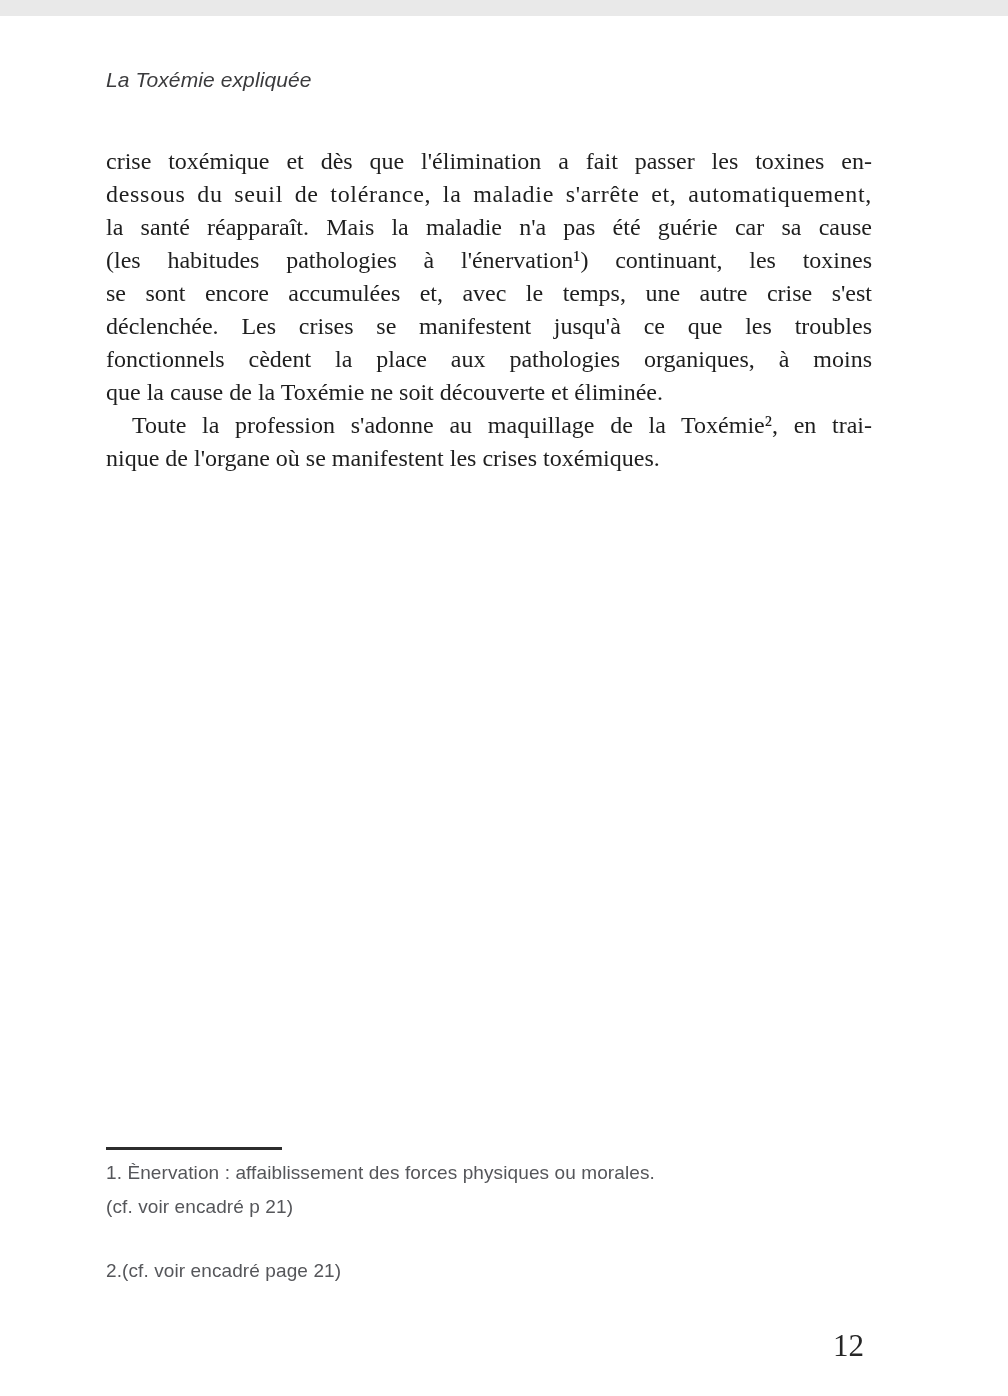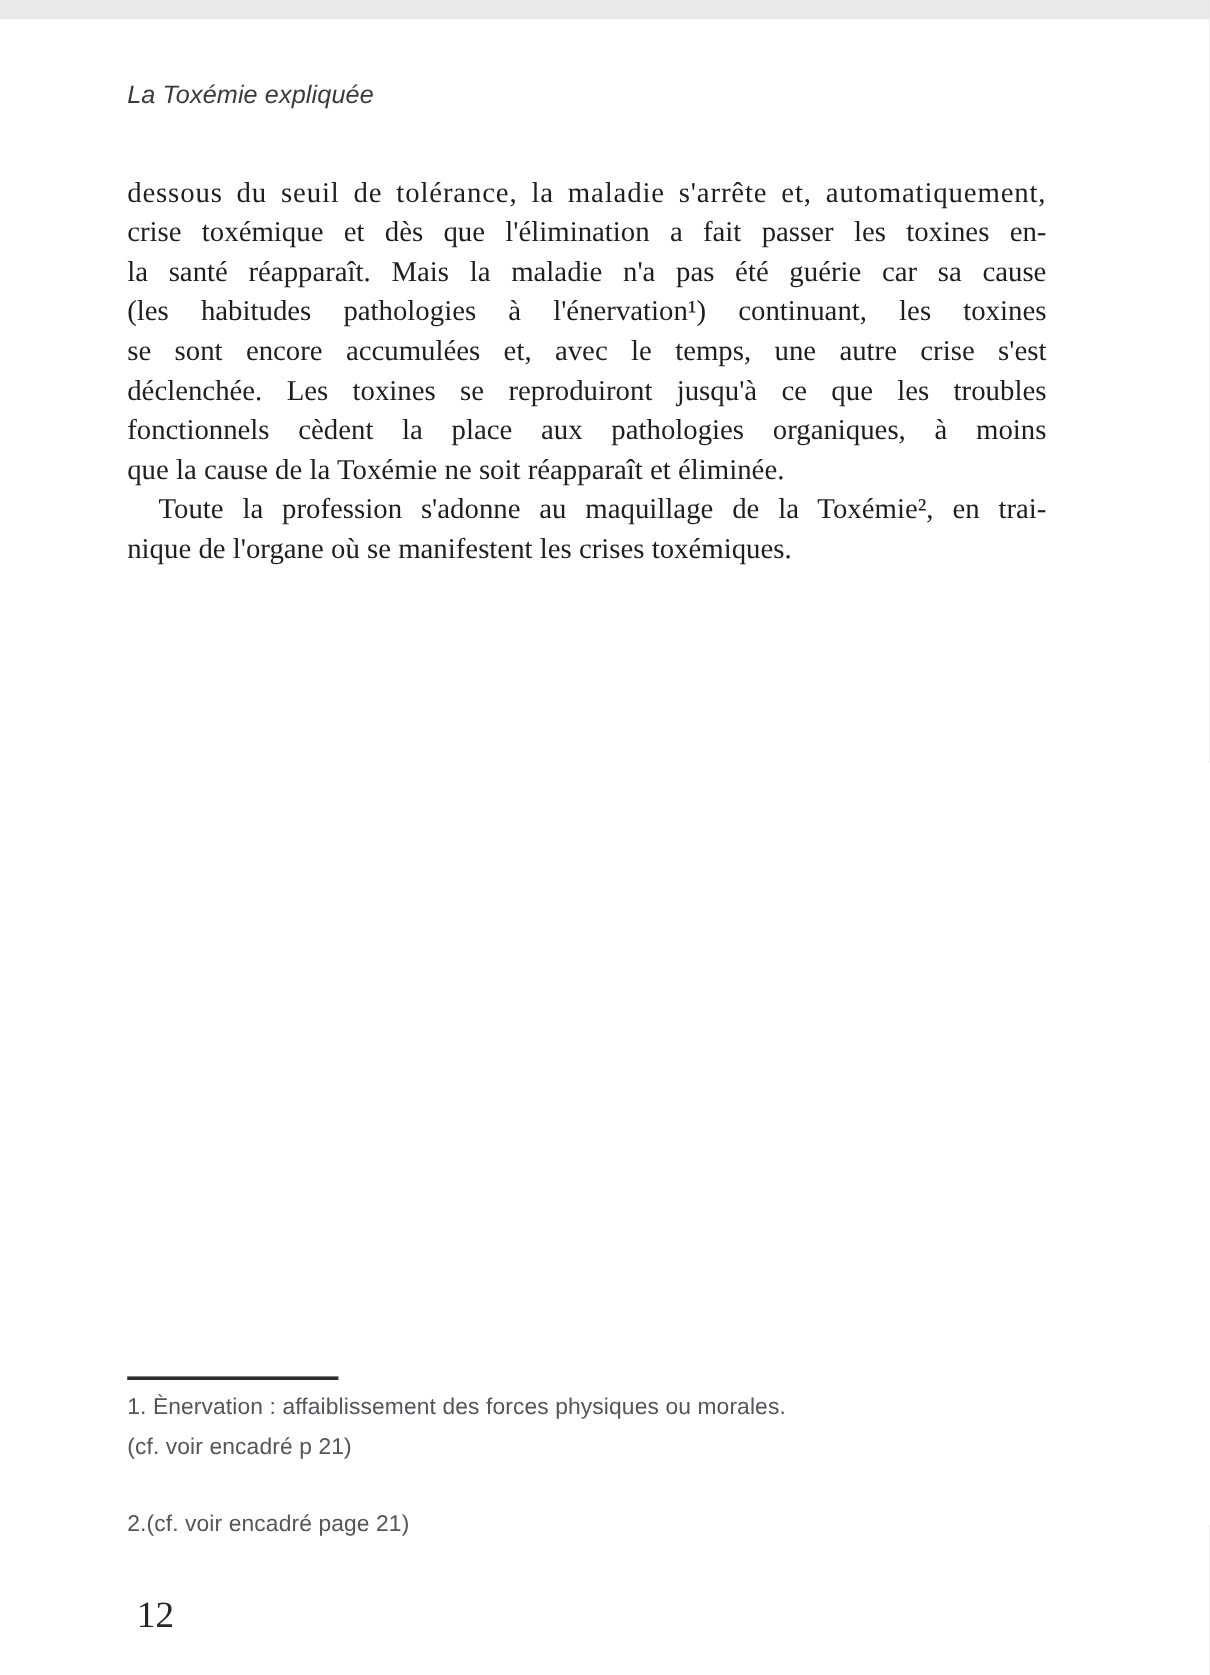--- a/index.html
+++ b/index.html
@@ -58,44 +58,44 @@
     color:var(--footnote-text);
     letter-spacing:0.1px;
   }
   .footnote .line{
     text-align:left;
     text-align-last:left;
   }
   .footnote-1{top:1140px;}
   .footnote-2{top:1238px;}
   .page-number{
-    position:absolute;left:114px;top:1314px;width:766px;
+    position:absolute;left:98px;top:1314px;width:766px;
     font-family:"Liberation Serif","DejaVu Serif",serif;
     font-size:31px;line-height:1;
     color:var(--page-number-text);
-    text-align:left;
+    text-align:right;
   }
 </style>
 </head>
 <body>
 
 <div class="page">
 
   <div class="running-head">La Toxémie expliquée</div>
 
   <div class="body-text">
     <div class="paragraph">
+        <div class="line">crise toxémique et dès que l'élimination a fait passer les toxines en-</div>
         <div class="line tight">dessous du seuil de tolérance, la maladie s'arrête et, automatiquement,</div>
-        <div class="line">crise toxémique et dès que l'élimination a fait passer les toxines en-</div>
         <div class="line">la santé réapparaît. Mais la maladie n'a pas été guérie car sa cause</div>
         <div class="line">(les habitudes pathologies à l'énervation¹) continuant, les toxines</div>
         <div class="line">se sont encore accumulées et, avec le temps, une autre crise s'est</div>
-        <div class="line">déclenchée. Les toxines se reproduiront jusqu'à ce que les troubles</div>
+        <div class="line">déclenchée. Les crises se manifestent jusqu'à ce que les troubles</div>
         <div class="line">fonctionnels cèdent la place aux pathologies organiques, à moins</div>
-        <div class="line last">que la cause de la Toxémie ne soit réapparaît et éliminée.</div>
+        <div class="line last">que la cause de la Toxémie ne soit découverte et éliminée.</div>
       </div>
     <div class="paragraph">
         <div class="line indent">Toute la profession s'adonne au maquillage de la Toxémie², en trai-</div>
         <div class="line last">nique de l'organe où se manifestent les crises toxémiques.</div>
       </div>
   </div>
 
   <div class="footnote-rule"></div>
 
   <div class="footnote footnote-1">

